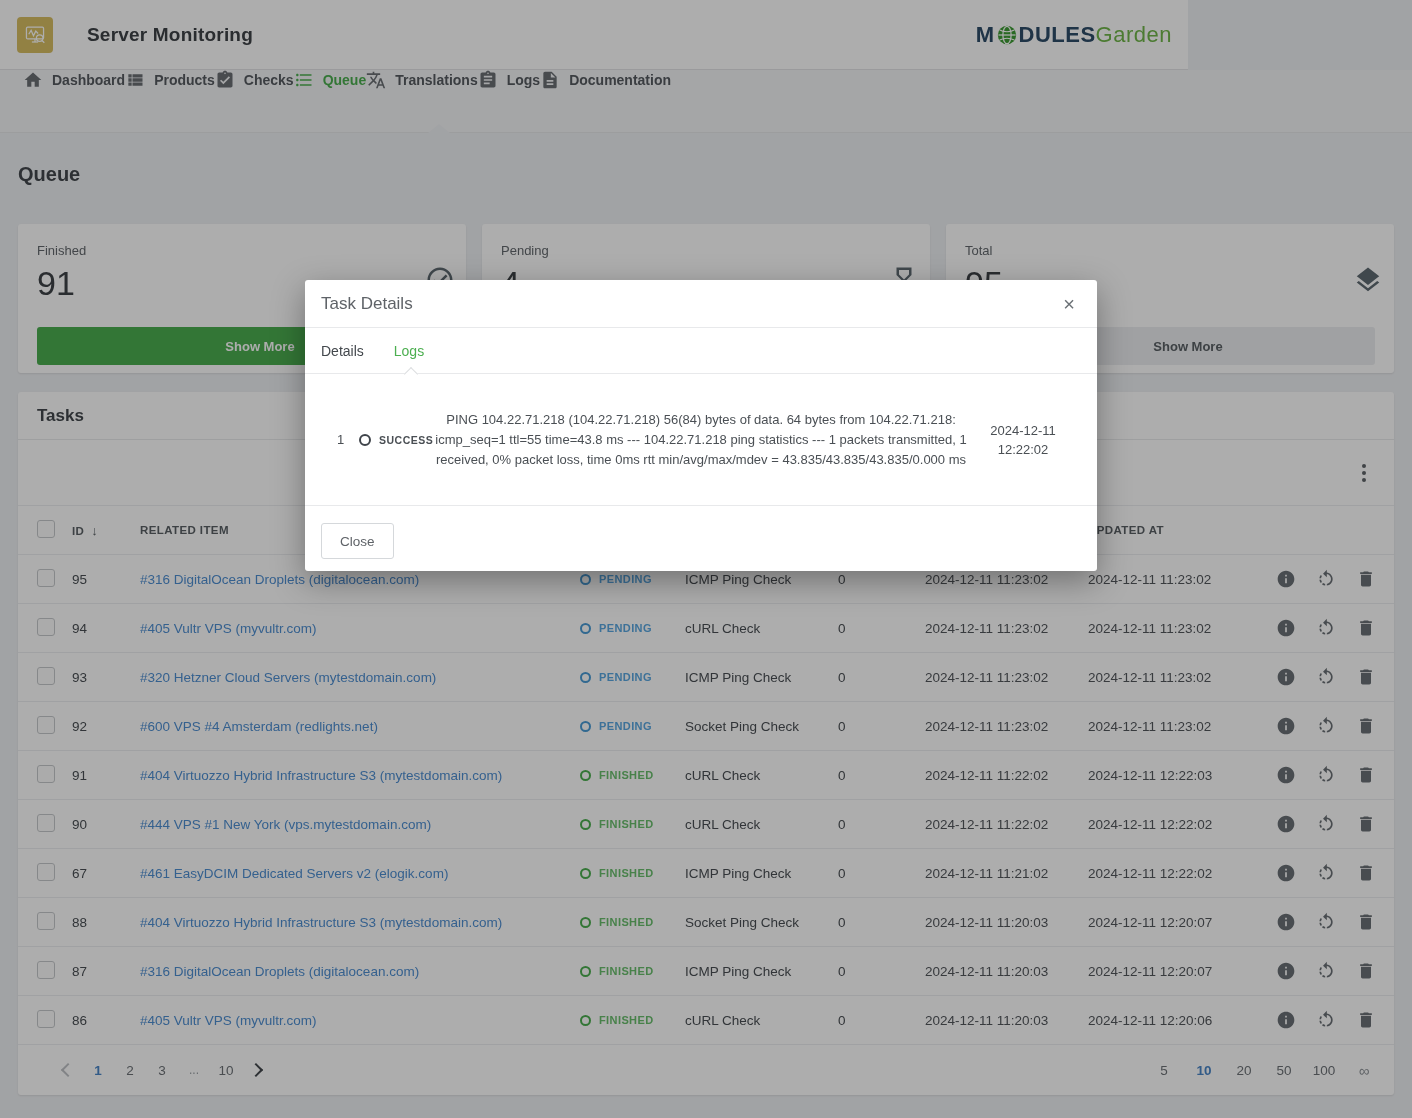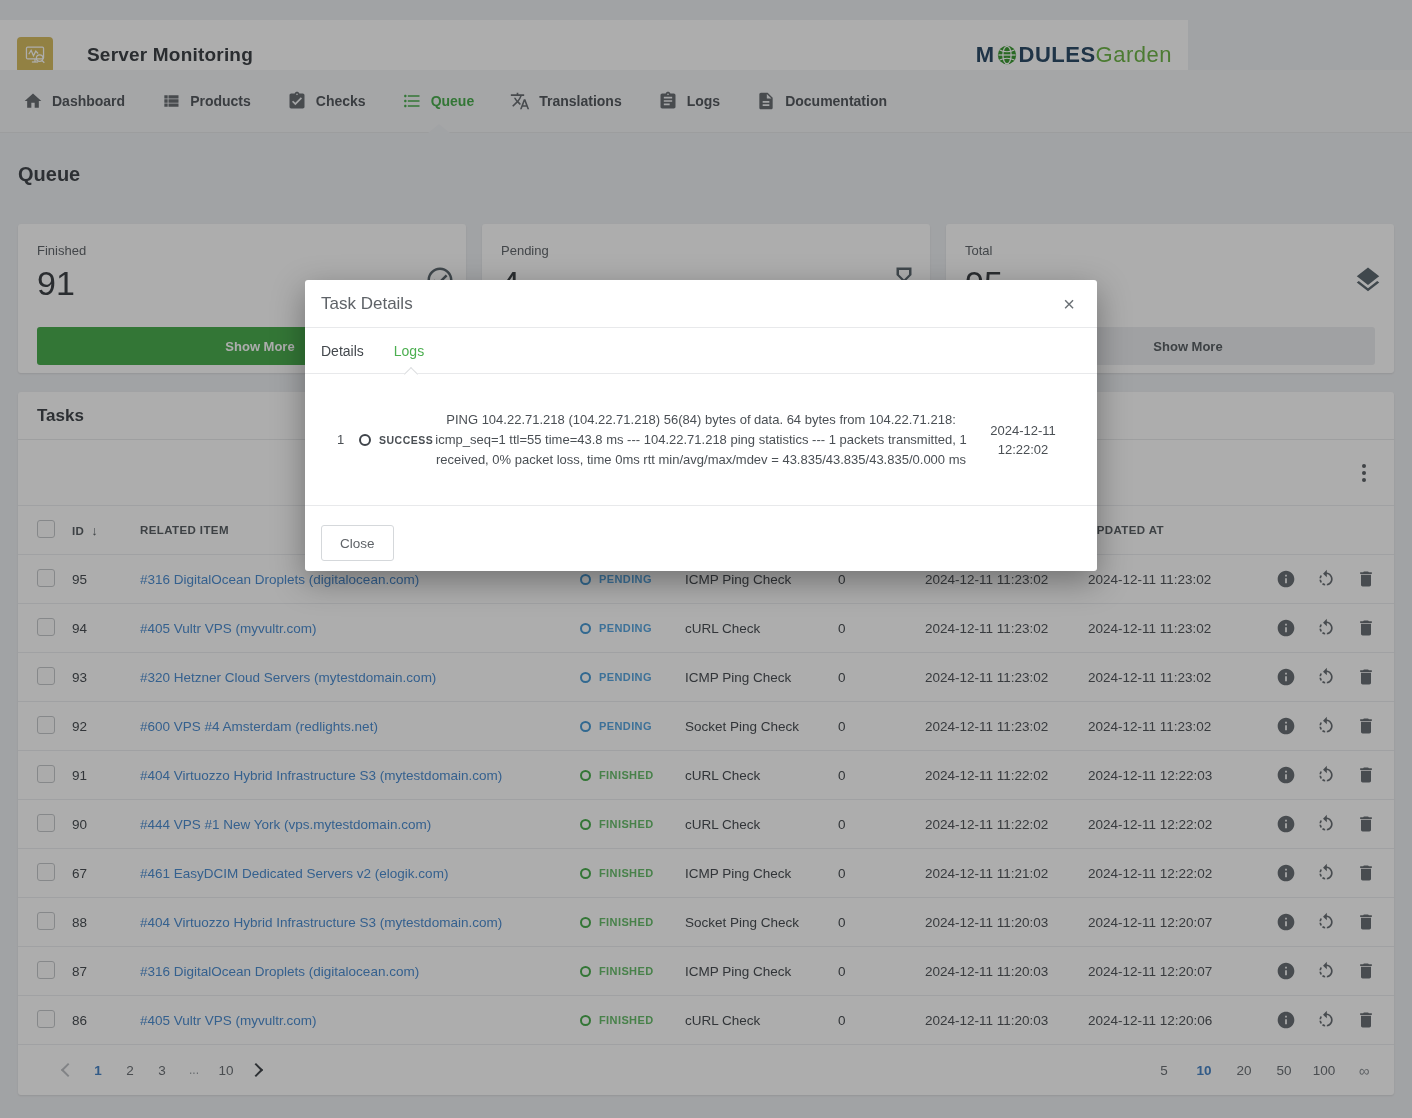--- a/index.html
+++ b/index.html
@@ -1,34 +1,34 @@
 <!DOCTYPE html>
 <html><head>
 <meta charset="utf-8">
 <style>
   * { margin:0; padding:0; box-sizing:border-box; }
   html,body { width:1412px; height:1118px; overflow:hidden; }
   body { font-family:"Liberation Sans", sans-serif; background:#eef0f3; position:relative; color:#4a4f54; }
 
   
   .app-header { position:absolute; left:0; top:0; width:1188px; height:70px; background:#ffffff;
-    border-bottom:1px solid #e3e4e6; display:flex; align-items:center; padding:8px 16px;margin-top:20px; }
+    border-bottom:1px solid #e3e4e6; display:flex; align-items:center; padding:8px 16px; }
   .app-logo { width:36px; height:36px; border-radius:4px; background:#d8bf63; margin-left:1px;
     display:flex; align-items:center; justify-content:center; }
   .app-logo svg { width:28px; height:28px; }
   .app-title { margin-left:34px; font-size:19px; font-weight:700; color:#3f4348; letter-spacing:.2px; }
   .brand { margin-left:auto; display:flex; align-items:center; font-size:22px; }
   .brand .b1,.brand .b2 { font-weight:700; color:#2e4d69; letter-spacing:.5px; }
   .brand .globe { width:22px; height:22px; margin:0 1px; }
   .brand .b3 { color:#70b64a; font-weight:400; letter-spacing:.5px; }
 
   
   .navbar { position:absolute; left:0; top:70px; width:1412px; height:63px; background:#f4f5f7;
     border-bottom:1px solid #e6e7e9; }
-  .nav-items { display:flex; align-items:center; height:100%; padding-left:23px; gap:36px; }
+  .nav-items { display:flex; align-items:flex-start; height:100%; padding-left:23px; }
   .nav-item { display:flex; align-items:center; gap:9px; cursor:pointer; }
   .nav-ic { width:20px; height:20px; color:#6a6f74; }
   .nav-ic svg { width:20px; height:20px; fill:currentColor; }
   .nav-lb { font-size:14px; font-weight:700; color:#565b60; }
   .nav-item.active .nav-ic, .nav-item.active .nav-lb { color:#4caf50; }
   .nav-caret { position:absolute; left:428px; bottom:-1px; width:0; height:0;
     border-left:11px solid transparent; border-right:11px solid transparent; border-bottom:9px solid #eef0f3; }
 
   
   .page-title { position:absolute; left:18px; top:163px; font-size:20px; font-weight:700; color:#43484d; }
@@ -107,21 +107,21 @@
   .mtab { font-size:14px; font-weight:400; color:#43484d; cursor:pointer; }
   .mtab.active { color:#4caf50; }
   .tab-caret { position:absolute; left:101px; bottom:-6px; width:10px; height:10px; background:#fff;
     border-left:1px solid #dcdee0; border-top:1px solid #dcdee0; transform:rotate(45deg); }
   .modal-body { height:131px; display:flex; align-items:center; padding-left:32px; }
   .log-num { font-size:13px; color:#4a4f54; width:14px; }
   .log-ring { width:12px; height:12px; border:2px solid #3f444a; border-radius:50%; margin-left:8px; flex:none; }
   .log-status { font-size:10.5px; font-weight:700; letter-spacing:.5px; color:#4a4f54; margin-left:8px; width:52px; }
   .log-msg { width:540px; margin-left:0; text-align:center; font-size:13px; line-height:20px; color:#4a4f54; }
   .log-ts { width:88px; margin-left:8px; text-align:center; font-size:13px; line-height:19px; color:#4a4f54; }
-  .modal-foot { border-top:1px solid #e8e9eb; height:64px; display:flex; align-items:flex-end; padding:8px 16px; }
+  .modal-foot { border-top:1px solid #e8e9eb; height:64px; display:flex; align-items:flex-start; padding:17px 16px; }
   .close-btn { height:36px; padding:0 18px; background:#fff; border:1px solid #d5d8db; border-radius:3px;
     font-size:13.5px; color:#5f6368; cursor:pointer; font-family:"Liberation Sans", sans-serif; }
 </style>
 </head>
 <body>
 
 <div class="app-header">
   <div class="app-logo">
     <svg viewBox="0 0 36 36" fill="none" stroke="#ffffff" stroke-width="1.6">
       <rect x="7" y="8" width="22" height="15" rx="1.5"></rect>

